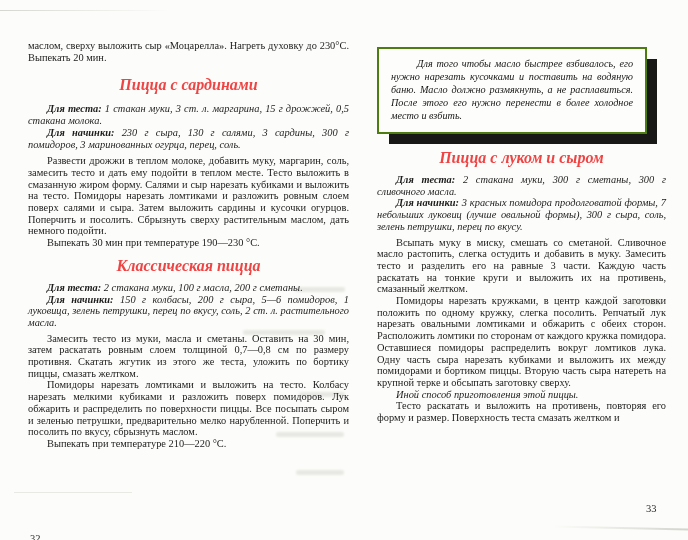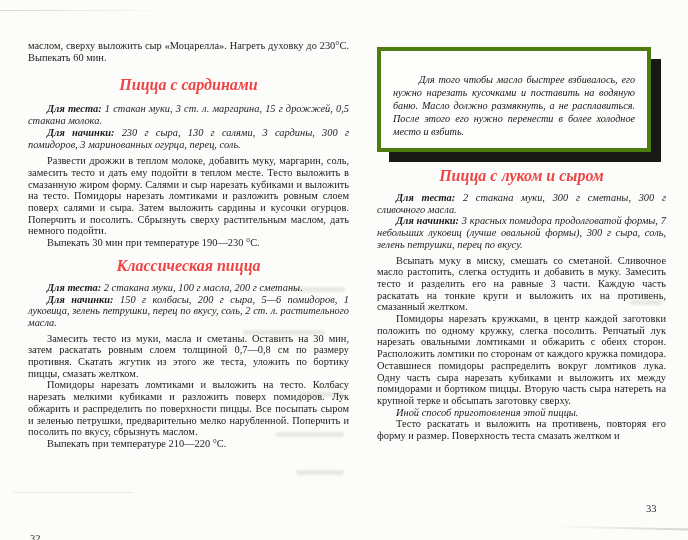--- a/index.html
+++ b/index.html
@@ -23,23 +23,23 @@
   
   .page-left  { position:absolute; left:28px;  top:40px; width:321px; }
   .page-right { position:absolute; left:377px; top:40px; width:289px; }
   .pgnum { position:absolute; font-size:10.5px; color:#2a2a2a; }
   .pgnum-left  { left:30px;  top:501px;margin-top:32px; }
   .pgnum-right { left:646px; top:503px; }
   
   .tipbox {
     margin-top:7px;
     width:242px;
-    border:4px solid #4d7c0f;
+    border:2px solid #4d7c0f;
     background:#fdfdfb;
-    padding:22px 12px 10px;
+    padding:8px 12px 10px;
     box-shadow:11px 11px 0 -1px #181816;
   }
   .tipbox p {
     font-size:10.2px; line-height:13px; font-style:italic;
     text-align:justify; margin:0; text-indent:26px; color:#161616;
   }
   .tipbox p + p { margin-top:10px; }
   .mt1 { margin-top:5px; }
   .mt2 { margin-top:4px; }
   .rtitle-right { margin:15px 0 7px; }
@@ -63,21 +63,21 @@
   <div class="edge edge-br"></div>
   <div class="ghost" style="left:295px;top:287px;width:50px;"></div>
   <div class="ghost" style="left:243px;top:330px;width:82px;"></div>
   <div class="ghost" style="left:299px;top:392px;width:46px;"></div>
   <div class="ghost" style="left:276px;top:432px;width:68px;"></div>
   <div class="ghost" style="left:296px;top:470px;width:48px;"></div>
   <div class="ghost" style="left:630px;top:300px;width:32px;"></div>
 
   <div class="page-left">
 
-    <p class="t">маслом, сверху выложить сыр «Моцарелла». Нагреть духовку до 230°С. Выпекать 60 мин.</p>
+    <p class="t">маслом, сверху выложить сыр «Моцарелла». Нагреть духовку до 230°С. Выпекать 20 мин.</p>
 
     <div class="rtitle">Пицца с сардинами</div>
 
     <p class="t ing"><span class="lbl">Для теста:</span> <span>1 стакан муки, 3 ст. л. маргарина, 15 г дрожжей, 0,5 стакана молока.</span></p>
 
     <p class="t ing"><span class="lbl">Для начинки:</span> <span>230 г сыра, 130 г салями, 3 сардины, 300 г помидоров, 3 маринованных огурца, перец, соль.</span></p>
 
     <p class="t ind mt1">Развести дрожжи в теплом молоке, добавить муку, маргарин, соль, замесить тесто и дать ему подойти в теплом месте. Тесто выложить в смазанную жиром форму. Салями и сыр нарезать кубиками и выложить на тесто. Помидоры нарезать ломтиками и разложить ровным слоем поверх салями и сыра. Затем выложить сардины и кусочки огурцов. Поперчить и посолить. Сбрызнуть сверху растительным маслом, дать немного подойти.</p>
     <p class="t ind">Выпекать 30 мин при температуре 190—230 °С.</p>
 

